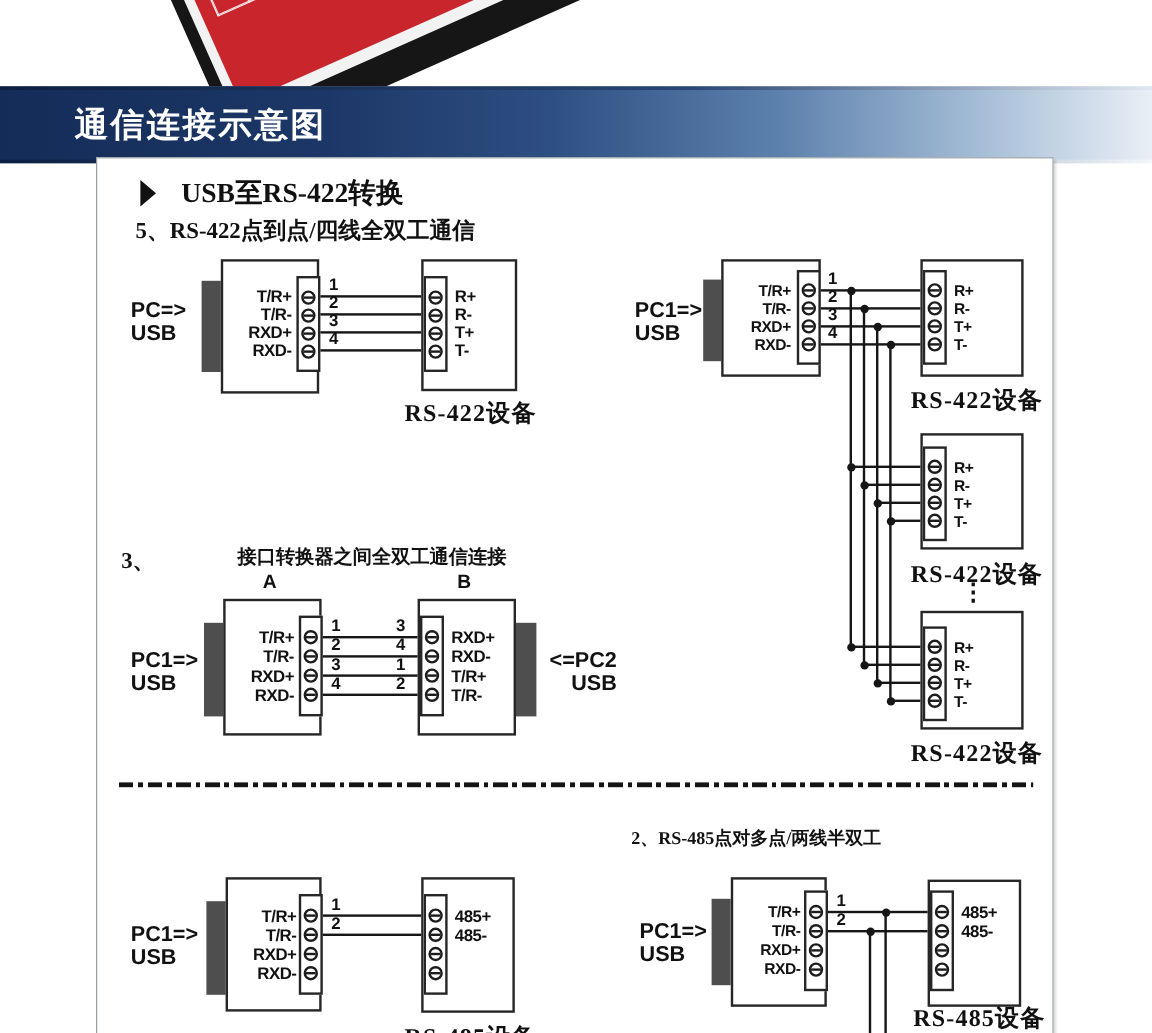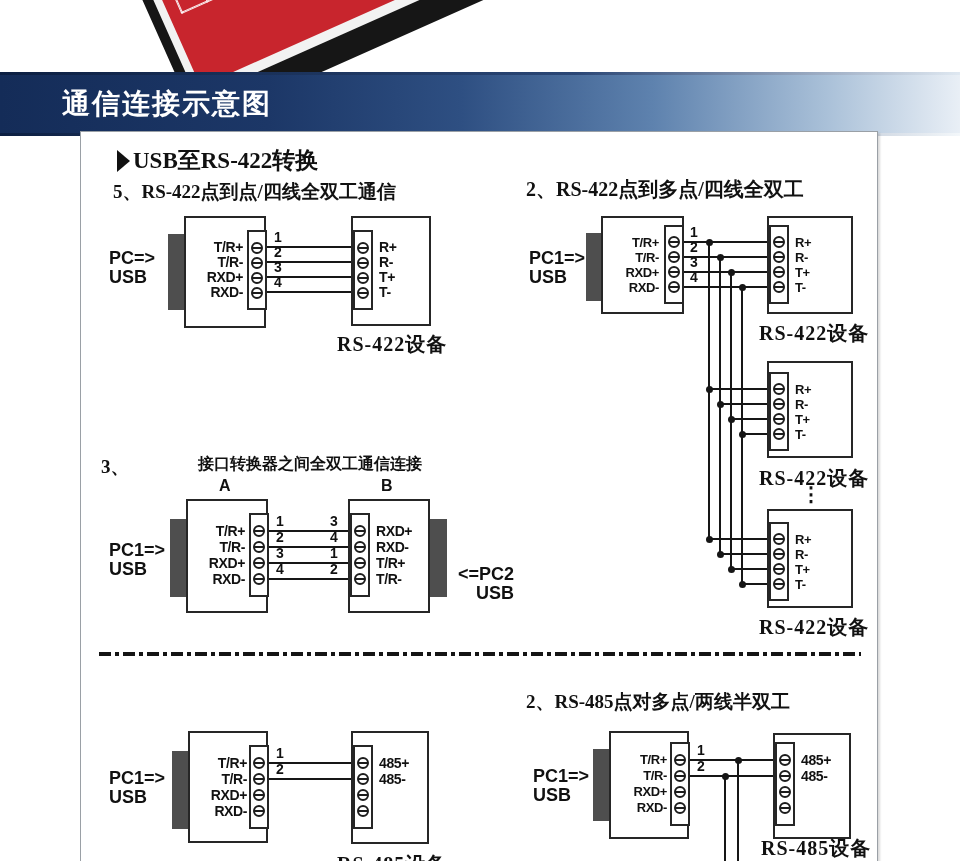--- a/index.html
+++ b/index.html
@@ -27,21 +27,21 @@
   .banner::after { content:""; position:absolute; left:0; right:0; bottom:0; height:3px;
             background:linear-gradient(90deg,#0c1f42 0%,#36507c 50%,#f3f7fa 100%); }
   .banner-title { position:absolute; left:62px; top:50%; transform:translateY(-50%);
             font-weight:bold; font-size:28px; letter-spacing:2px; color:#fff; }
 
   
   .panel { position:absolute; left:80px; top:131px; width:798px; height:745px; background:#fff;
            border:1px solid #9aa0a6; box-shadow:2px 2px 2px rgba(0,0,0,.15); }
   .diagram { position:absolute; inset:0; }
 
-  .sech { position:absolute; display:flex; align-items:center; gap:3px;
+  .sech { position:absolute; display:flex; align-items:center; gap:21px;
           font-family:"Liberation Serif",serif; font-weight:bold; font-size:23px; }
   .tri { width:0; height:0; border-left:13px solid #111; border-top:11px solid transparent; border-bottom:11px solid transparent; }
   .subt { position:absolute; font-family:"Liberation Serif",serif; font-weight:bold; }
 
   .box { position:absolute; background:#fff; border:2px solid #262626; }
   .tab { position:absolute; background:#4e4e4e; }
   .strip { position:absolute; width:20px; background:#fff; border:2px solid #262626;
            display:flex; flex-direction:column; align-items:center; justify-content:center; gap:3px; }
   .strip.g4 { gap:4px; }
   .screw { width:12px; height:12px; min-height:12px; border:2px solid #1c1c1c; border-radius:50%; background:#fff; position:relative; }
@@ -83,21 +83,20 @@
     <span class="banner-title">通信连接示意图</span>
   </div>
 
   <div class="panel">
 
     <div class="sech" style="left:36px;top:13px">
       <span class="tri"></span>
       <span>USB至RS-422转换</span>
     </div>
     <div class="subt" style="left:32px;top:47px;font-size:19px">5、RS-422点到点/四线全双工通信</div>
-    <div class="subt" style="left:445px;top:44px;font-size:20px">2、RS-422点到多点/四线全双工</div>
 
     <div class="diagram">
       <div class="pcl" style="left:28px;top:117px">
         <div>PC=&gt;</div>
         <div>USB</div>
       </div>
       <div class="tab" style="left:87px;top:102px;width:17px;height:76px"></div>
       <div class="box" style="left:103px;top:84px;width:82px;height:112px"></div>
       <div class="pin r" style="left:118px;top:107px">T/R+</div>
       <div class="pin r" style="left:118px;top:122px">T/R-</div>
@@ -263,28 +262,28 @@
         <span class="screw"></span>
           <span class="screw"></span>
           <span class="screw"></span>
           <span class="screw"></span>
       </div>
       <div class="pin" style="left:295px;top:391px">RXD+</div>
       <div class="pin" style="left:295px;top:407px">RXD-</div>
       <div class="pin" style="left:295px;top:423px">T/R+</div>
       <div class="pin" style="left:295px;top:439px">T/R-</div>
       <div class="tab" style="left:349px;top:387px;width:17px;height:78px"></div>
-      <div class="pcl r" style="left:373px;top:433px">
+      <div class="pcl r" style="left:373px;top:409px">
         <div>&lt;=PC2</div>
         <div>USB</div>
       </div>
     </div>
 
     <div class="divider"></div>
-    <div class="subt" style="left:445px;top:557px;font-size:19px">2、RS-485点对多点/两线半双工</div>
+    <div class="subt" style="left:445px;top:557px;font-size:15px">2、RS-485点对多点/两线半双工</div>
 
     <div class="diagram">
       <div class="pcl" style="left:28px;top:637px">
         <div>PC1=&gt;</div>
         <div>USB</div>
       </div>
       <div class="tab" style="left:91px;top:619px;width:17px;height:78px"></div>
       <div class="box" style="left:107px;top:599px;width:80px;height:112px"></div>
       <div class="pin r" style="left:122px;top:623px">T/R+</div>
       <div class="pin r" style="left:122px;top:639px">T/R-</div>

